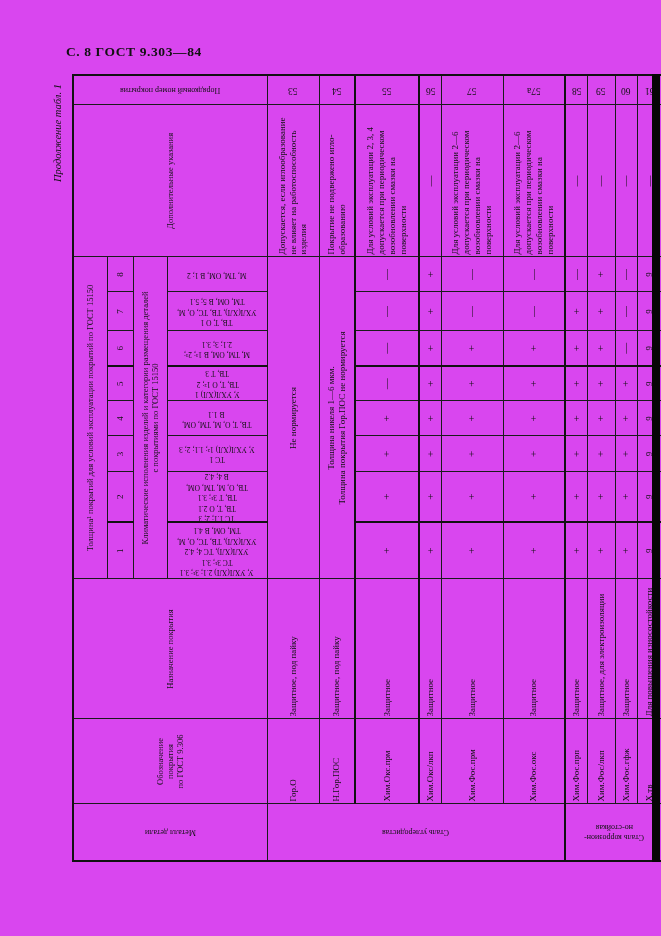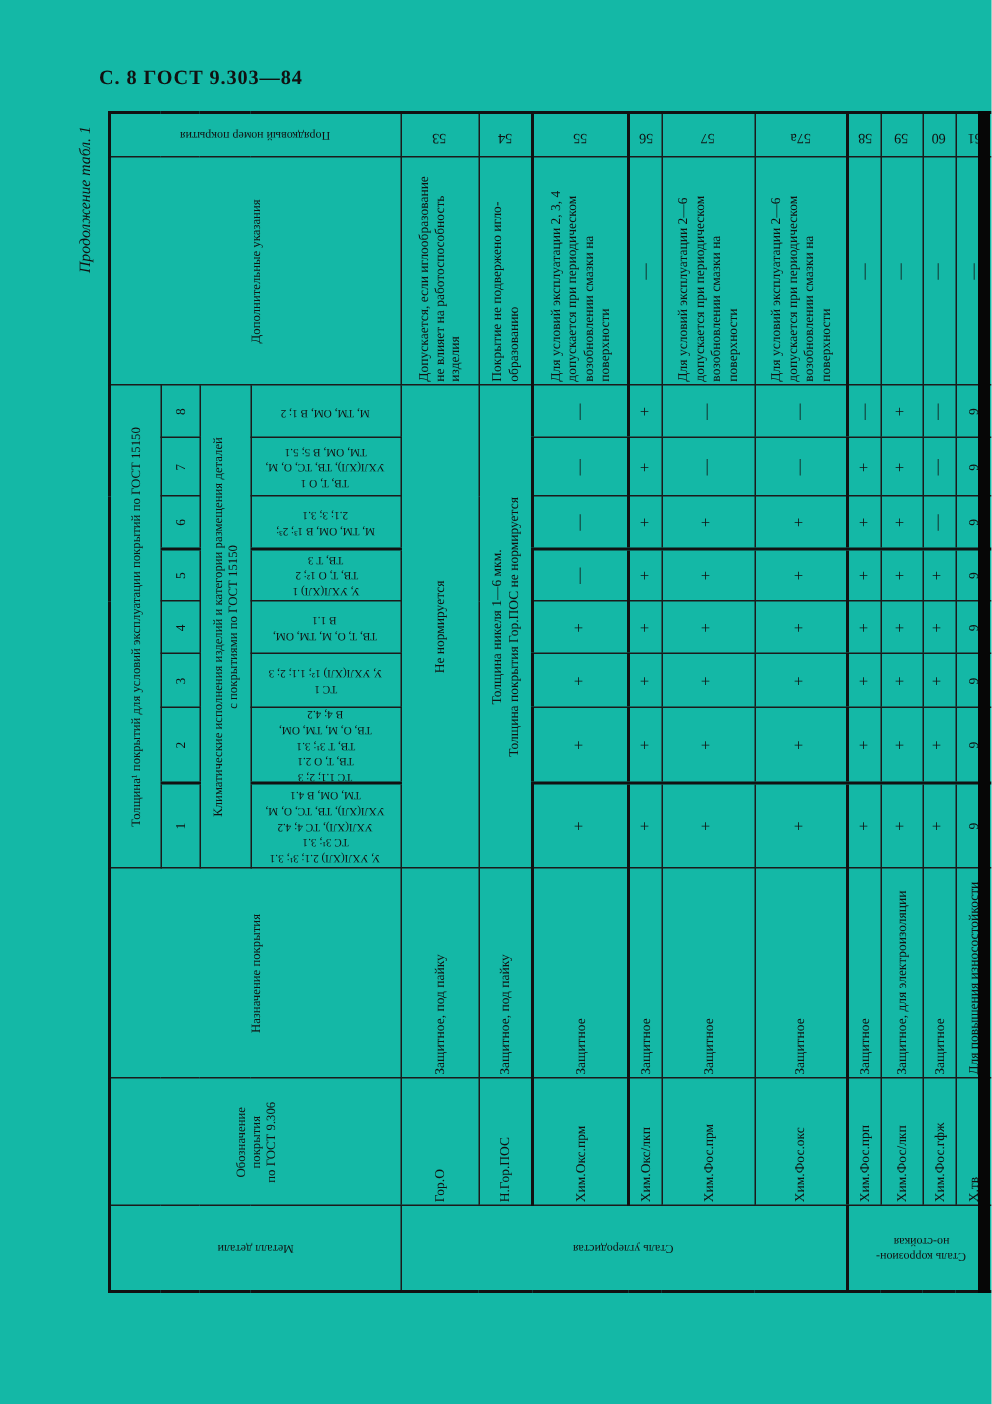--- a/index.html
+++ b/index.html
@@ -1,16 +1,16 @@
 <!DOCTYPE html>
 <html><head>
 <meta charset="utf-8">
 <style>
   html,body{margin:0;padding:0;background:#e8e8e6;}
-  .page{position:relative;width:661px;height:936px;background:#14b8a6;overflow:hidden;
+  .page{position:relative;width:661px;height:936px;background:#d946ef;overflow:hidden;
         font-family:"Liberation Serif", serif;color:#111;}
   .doc-header{position:absolute;left:66px;top:44px;font-size:13.5px;font-weight:bold;
         letter-spacing:0.6px;white-space:nowrap;}
   
   .vt{writing-mode:vertical-rl;transform:rotate(180deg);}
   .continuation{position:absolute;left:52px;top:72px;height:110px;font-style:italic;
         font-size:10.5px;white-space:nowrap;}
   .black-bar{position:absolute;left:652px;top:74px;width:8px;height:788px;background:#060606;}
   
   .rot{position:absolute;left:72px;top:862px;width:786px;height:590px;

